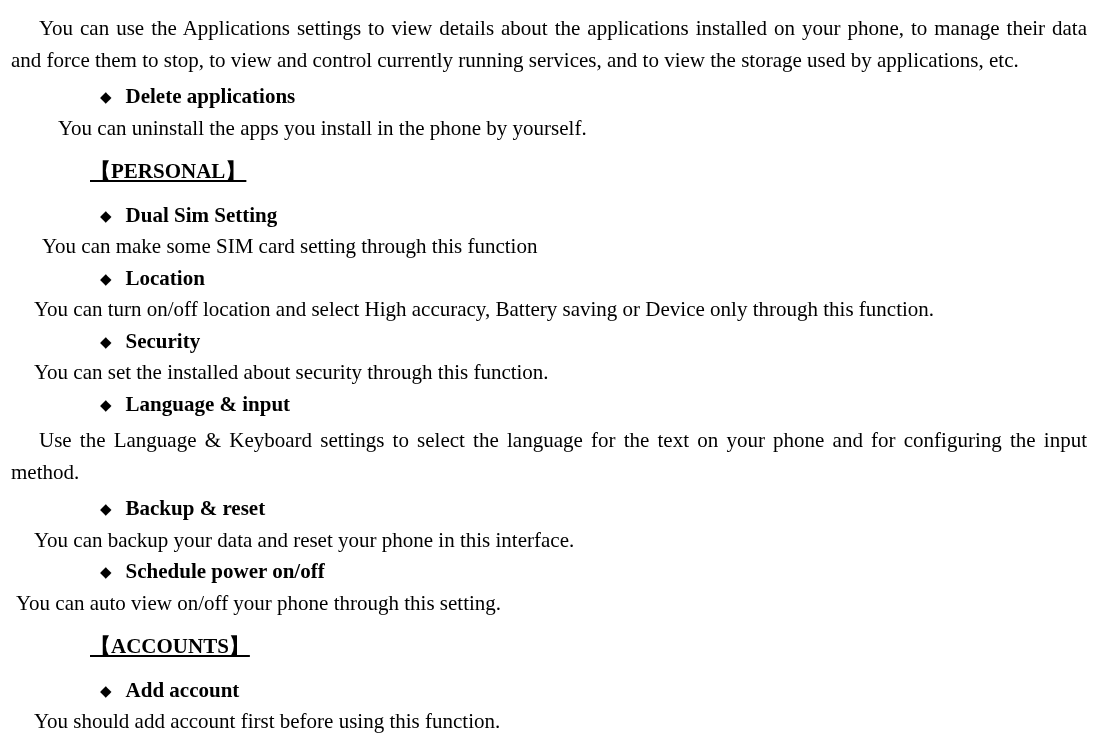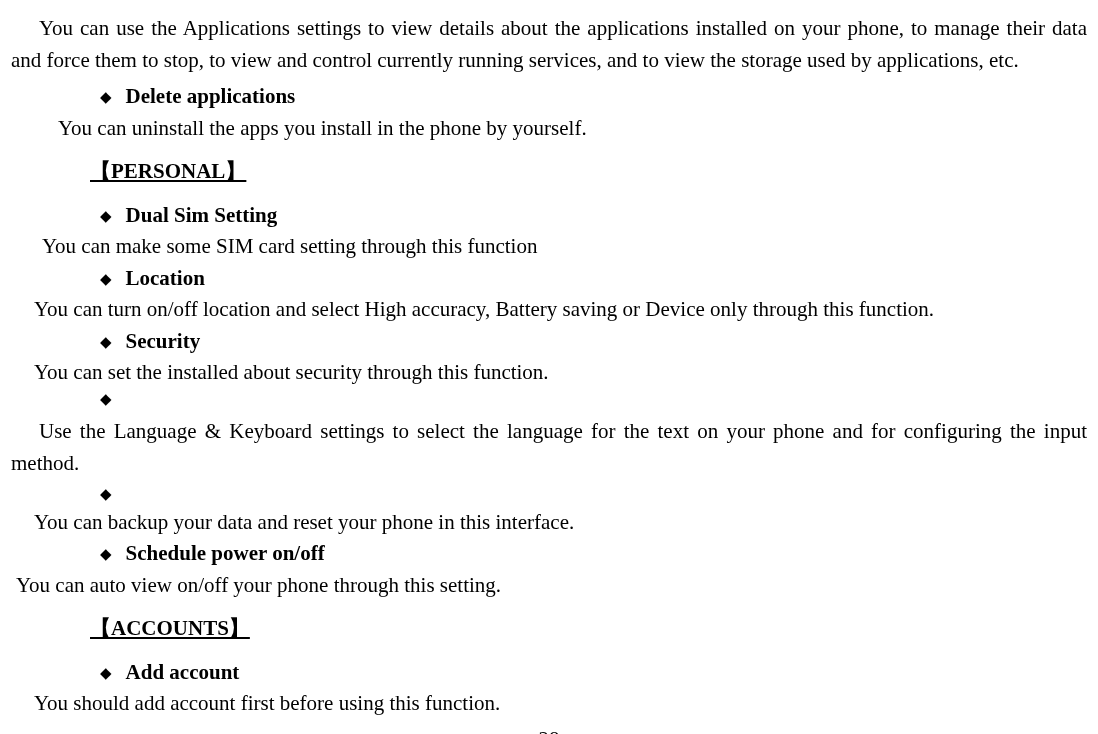--- a/index.html
+++ b/index.html
@@ -84,25 +84,27 @@
 <p class="body-line">You can turn on/off location and select High accuracy, Battery saving or Device only through this function.</p>
 
 <div class="bullet-row">
   <span class="diamond">◆</span>
   <span class="bold">Security</span>
 </div>
 <p class="body-line">You can set the installed about security through this function.</p>
 
 <div class="bullet-row">
   <span class="diamond">◆</span>
+  <span class="bold">Language &amp; input</span>
 </div>
 <p class="para para-indent">Use the Language &amp; Keyboard settings to select the language for the text on your phone and for configuring the input method.</p>
 
 <div class="bullet-row">
   <span class="diamond">◆</span>
+  <span class="bold">Backup &amp; reset</span>
 </div>
 <p class="body-line">You can backup your data and reset your phone in this interface.</p>
 
 <div class="bullet-row">
   <span class="diamond">◆</span>
   <span class="bold">Schedule power on/off</span>
 </div>
 <p class="body-line-noindent">You can auto view on/off your phone through this setting.</p>
 
 <p class="section-tag">【ACCOUNTS】</p>

